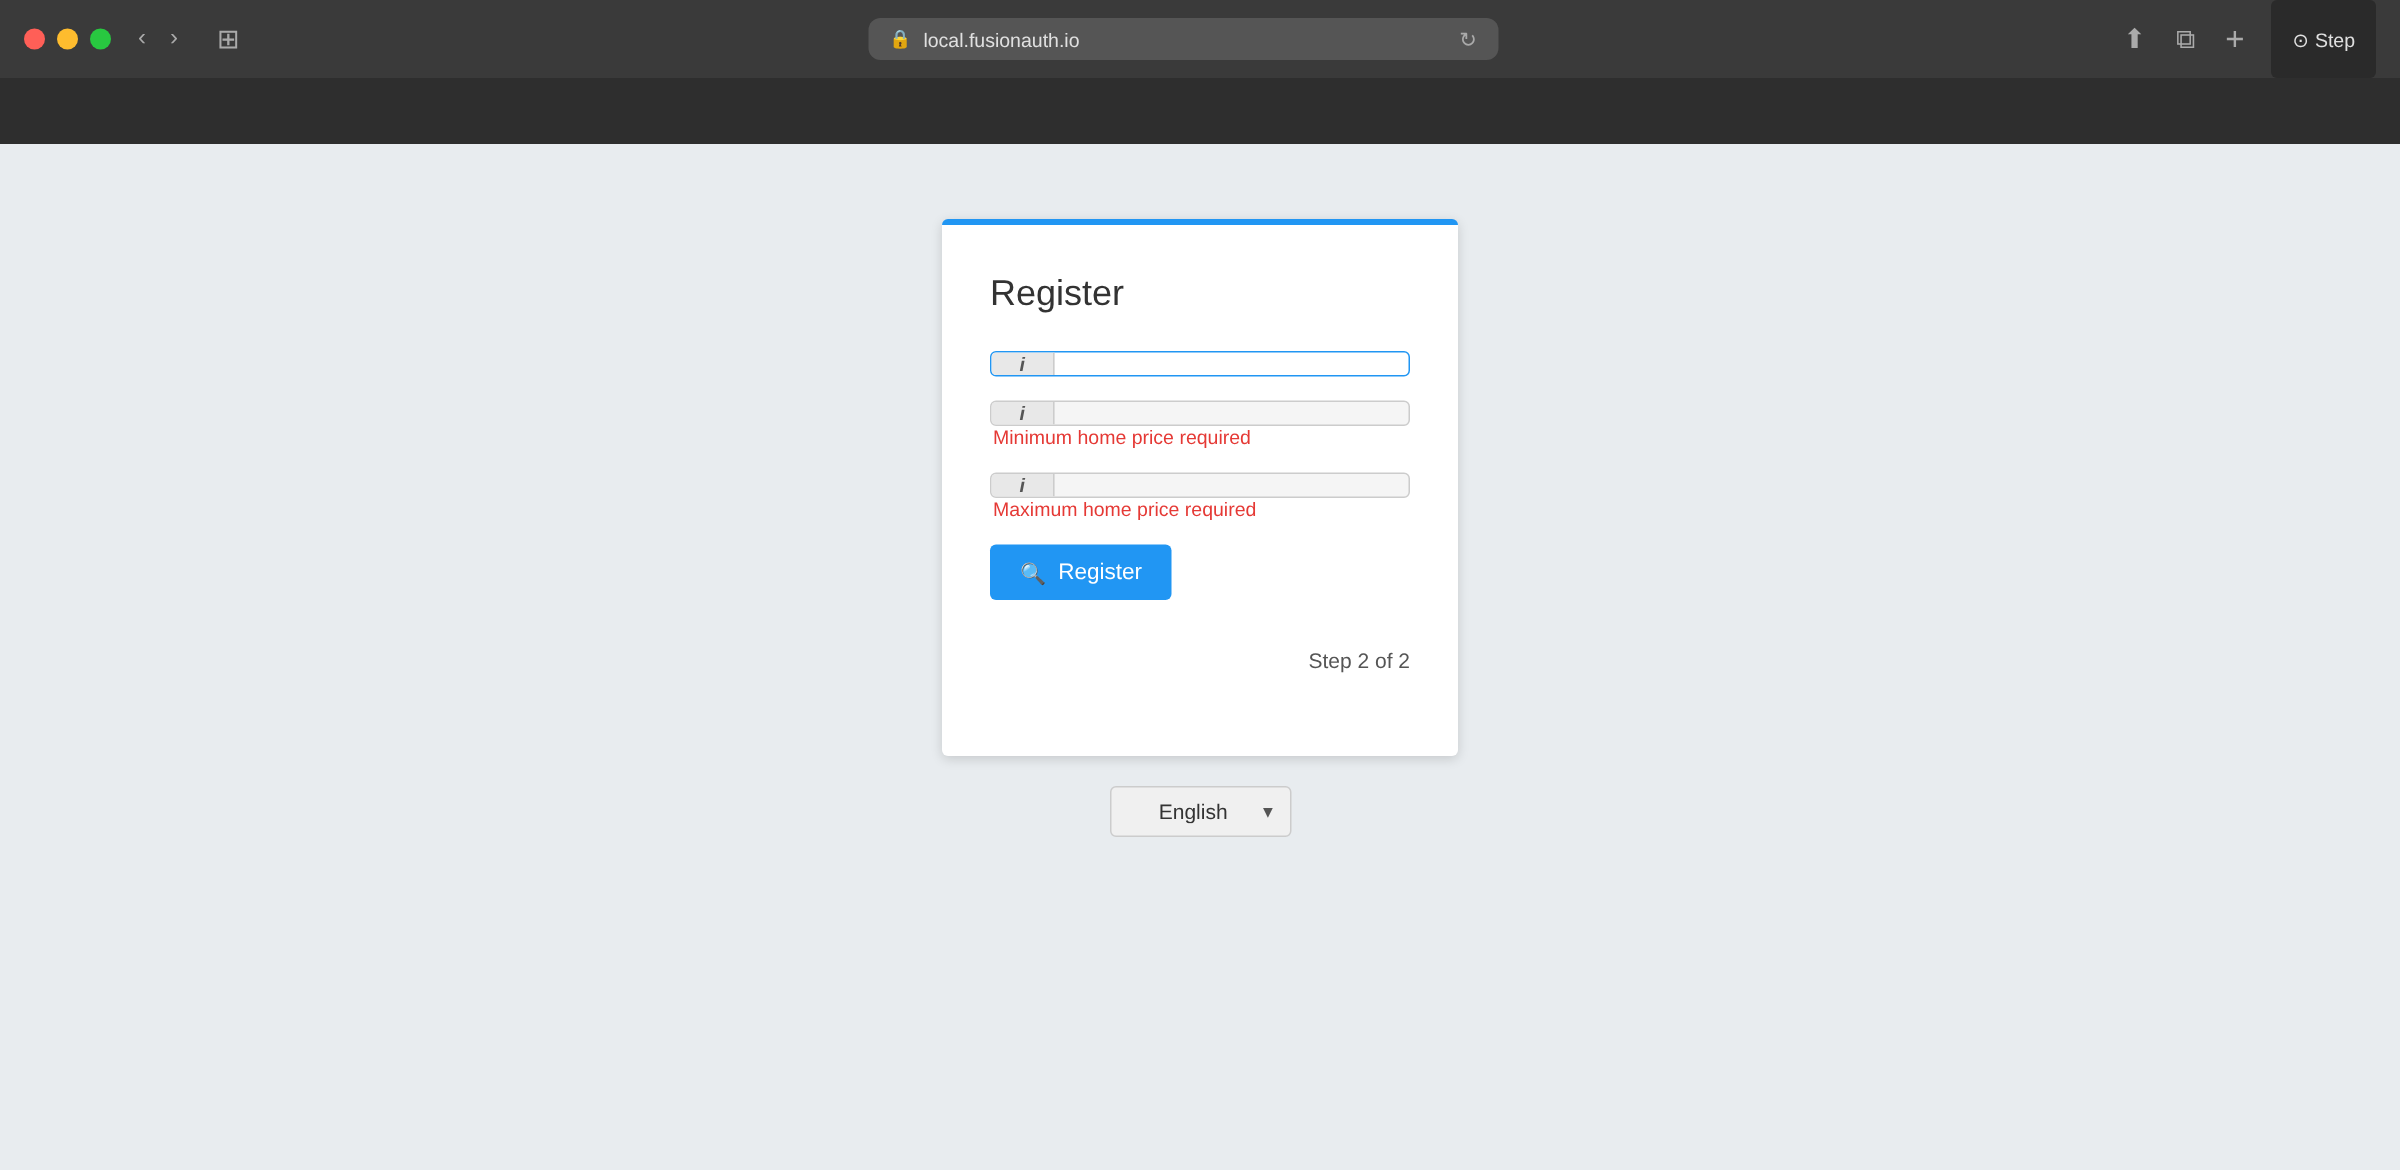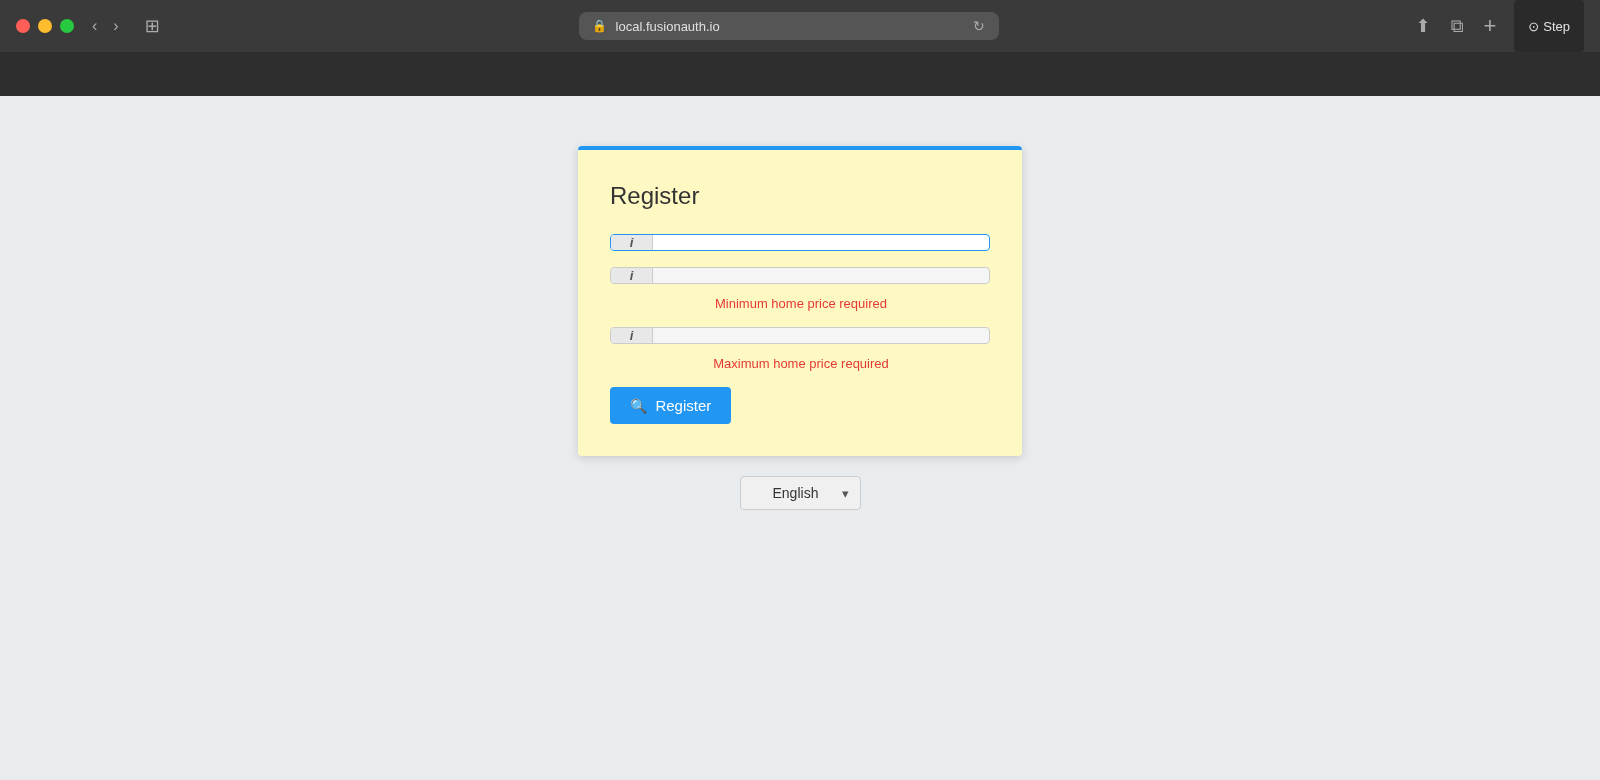--- a/index.html
+++ b/index.html
@@ -136,22 +136,22 @@
       height: calc(780px - 96px);
       display: flex;
       flex-direction: column;
       align-items: center;
       padding-top: 50px;
       position: relative;
     }
 
     
     .card {
-      background: #fef9c3;
-      width: 444px;
+      background: #ffffff;
+      width: 344px;
       border-radius: 4px;
       overflow: hidden;
       box-shadow: 0 2px 8px rgba(0,0,0,0.15);
       border-top: 4px solid #2196f3;
     }
 
     .card-body {
       padding: 32px 32px 32px 32px;
     }
 
@@ -205,23 +205,22 @@
       outline: none;
     }
 
     .form-input::placeholder {
       color: #aaa;
     }
 
     .error-message {
       color: #e53935;
       font-size: 13px;
-      margin-top: 12px;
+      margin-top: 0;
       margin-left: 2px;
-      text-align: center;
     }
 
     
     .register-btn {
       background: #2196f3;
       color: #fff;
       border: none;
       border-radius: 4px;
       padding: 10px 20px;
       font-size: 15px;
@@ -354,20 +353,23 @@
           </div>
         </div>
         <div class="error-message">Maximum home price required</div>
       </div>
 
       <button class="register-btn">
         <span class="register-btn-icon">🔍</span>
         <span>Register</span>
       </button>
 
+      <div class="step-indicator">
+        <span>Step 2 of 2</span>
+      </div>
 
     </div>
   </div>
 
   <div class="language-selector">
     <div class="language-dropdown-wrapper">
       <select>
         <option value="en" selected="">English</option>
         <option value="es">Spanish</option>
         <option value="fr">French</option>

